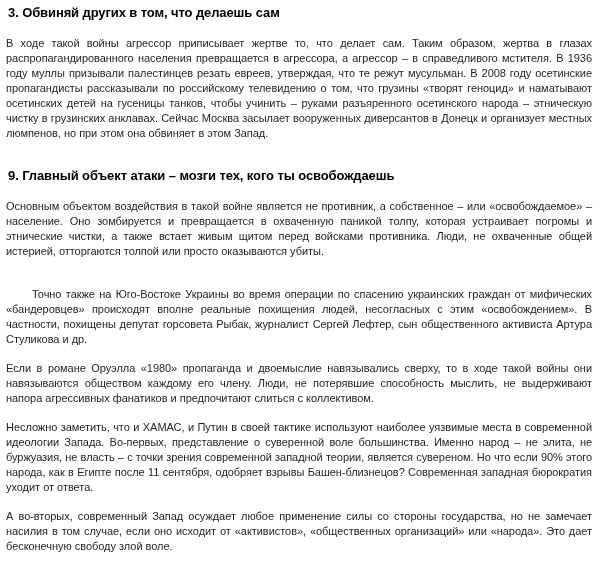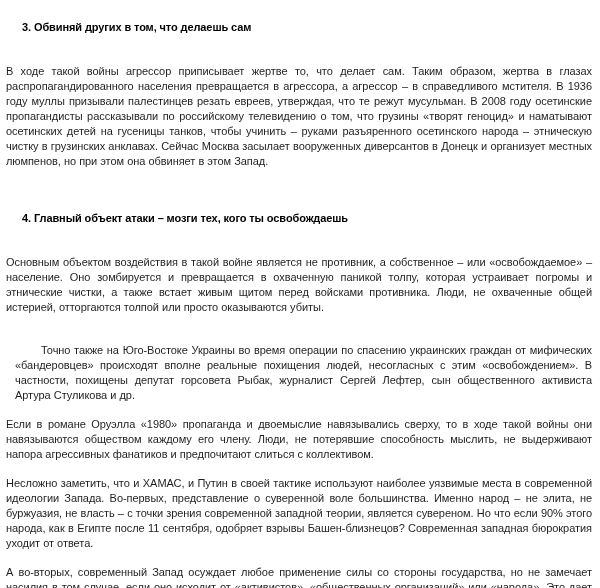--- a/index.html
+++ b/index.html
@@ -16,61 +16,60 @@
     -webkit-font-smoothing: none;
   }
   .page {
     box-sizing: border-box;
     width: 600px;
     height: 588px;
     padding: 4px 8px 0 6px;
     background: #ffffff;
   }
   .section-heading {
-    font-size: 11px;
+    font-size: 13px;
     font-weight: bold;
     line-height: 14px;
     color: #000000;
-    margin: 16px;
+    margin: 2px;
     padding: 0;
     letter-spacing: -0.1px;
   }
   .para {
     font-size: 11px;
     line-height: 15px;
     text-align: justify;
     text-justify: inter-word;
     margin: 0;
     padding: 0;
     color: #1f1f1f;
     letter-spacing: -0.05px;
     word-spacing: 0.1px;
   }
   .para.indented {
     text-indent: 26px;
-    margin-left: 9px;
   }
   .gap-after-heading { height: 14px; }
   .gap-para { height: 14px; }
   .gap-before-heading { height: 26px; }
 </style>
 </head>
 <body>
 
 <div class="page">
 
   <h2 class="section-heading">3. Обвиняй других в том, что делаешь сам</h2>
 
   <div class="gap-after-heading"></div>
 
   <p class="para">В ходе такой войны агрессор приписывает жертве то, что делает сам. Таким образом, жертва в глазах распропагандированного населения превращается в агрессора, а агрессор – в справедливого мстителя. В 1936 году муллы призывали палестинцев резать евреев, утверждая, что те режут мусульман. В 2008 году осетинские пропагандисты рассказывали по российскому телевидению о том, что грузины «творят геноцид» и наматывают осетинских детей на гусеницы танков, чтобы учинить – руками разъяренного осетинского народа – этническую чистку в грузинских анклавах. Сейчас Москва засылает вооруженных диверсантов в Донецк и организует местных люмпенов, но при этом она обвиняет в этом Запад.</p>
 
   <div class="gap-before-heading"></div>
 
-  <h2 class="section-heading">4. Главный объект атаки – мозги тех, кого ты освобождаешь</h2>
+  <h2 class="section-heading">9. Главный объект атаки – мозги тех, кого ты освобождаешь</h2>
 
   <div class="gap-after-heading"></div>
 
   <p class="para">Основным объектом воздействия в такой войне является не противник, а собственное – или «освобождаемое» – население. Оно зомбируется и превращается в охваченную паникой толпу, которая устраивает погромы и этнические чистки, а также встает живым щитом перед войсками противника. Люди, не охваченные общей истерией, отторгаются толпой или просто оказываются убиты.</p>
 
   <div class="gap-para"></div>
 
 
   <div class="gap-para"></div>
 

